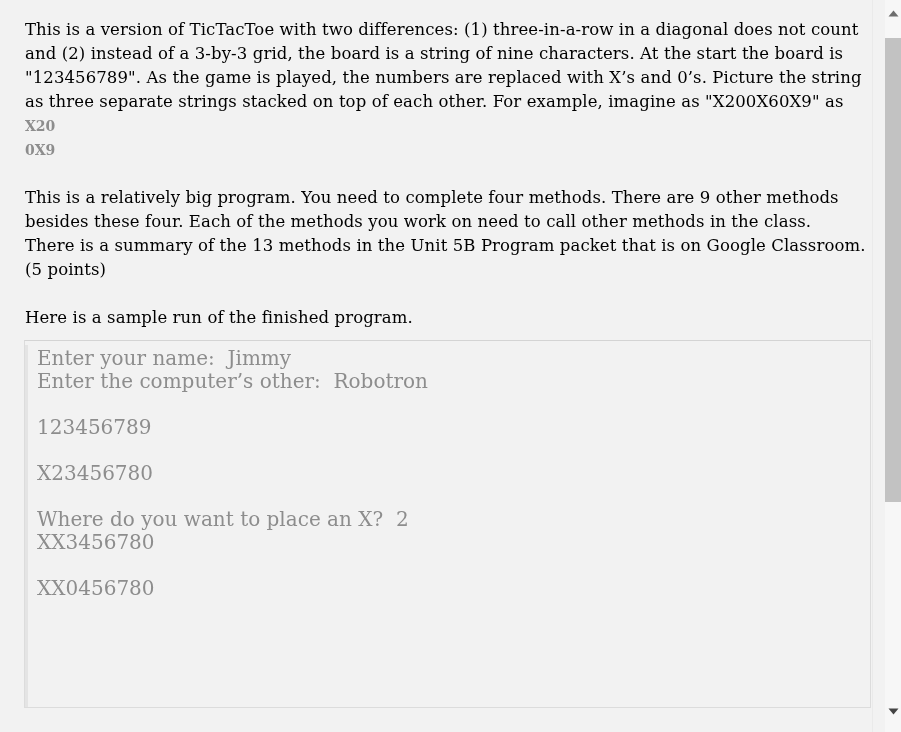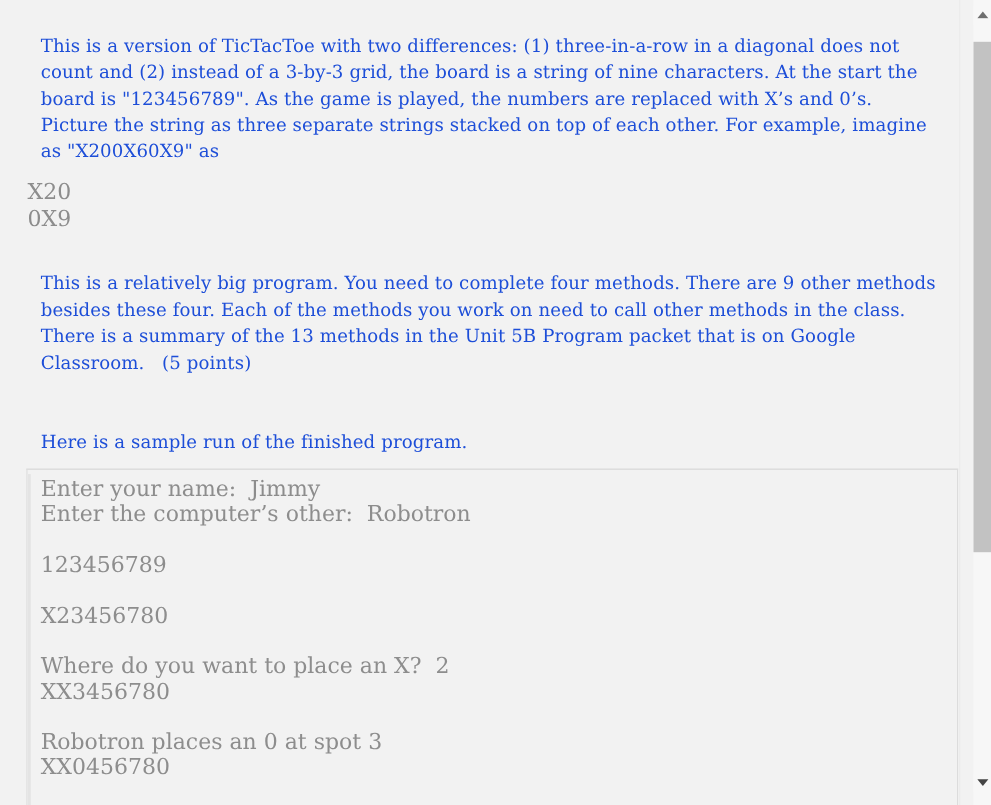--- a/index.html
+++ b/index.html
@@ -33,38 +33,39 @@
     height: 732px;
     padding: 18px 6px 0 25px;
     box-sizing: border-box;
     overflow: hidden;
   }
 
   .para {
     font-family: "DejaVu Serif", serif;
     font-size: 16.5px;
     line-height: 24px;
-    color: #1d4ed8;
+    color: #000000;
     letter-spacing: 0.1px;
     white-space: pre-wrap;
-    margin: 12px;
+    margin: 0;
     max-width: 845px;
   }
 
   .spacer-line {
     height: 24px;
   }
 
   .stack-line {
     font-family: "DejaVu Serif", serif;
-    font-size: 20px;
+    font-size: 14px;
     line-height: 24px;
     color: #8d8d8d;
     margin: 0;
     white-space: pre;
+    font-weight: bold;
   }
 
   
   #sample-box {
     margin-top: 10px;
     margin-left: -1px;
     width: 847px;
     box-sizing: border-box;
     background: #f2f2f2;
     border: 1px solid #dcdcdc;
@@ -153,21 +154,20 @@
         <div class="code-line">Enter your name:  Jimmy</div>
         <div class="code-line">Enter the computer’s other:  Robotron</div>
         <div class="code-line"></div>
         <div class="code-line">123456789</div>
         <div class="code-line"></div>
         <div class="code-line">X23456780</div>
         <div class="code-line"></div>
         <div class="code-line">Where do you want to place an X?  2</div>
         <div class="code-line">XX3456780</div>
         <div class="code-line"></div>
-        <div class="code-line">Robotron places an 0 at spot 3</div>
         <div class="code-line">XX0456780</div>
         <div class="code-line"></div>
       </div>
     </div>
 
   </div>
 
   <div id="scrollbar">
     <div id="sb-track"></div>
     <div class="sb-arrow" id="sb-arrow-up">

